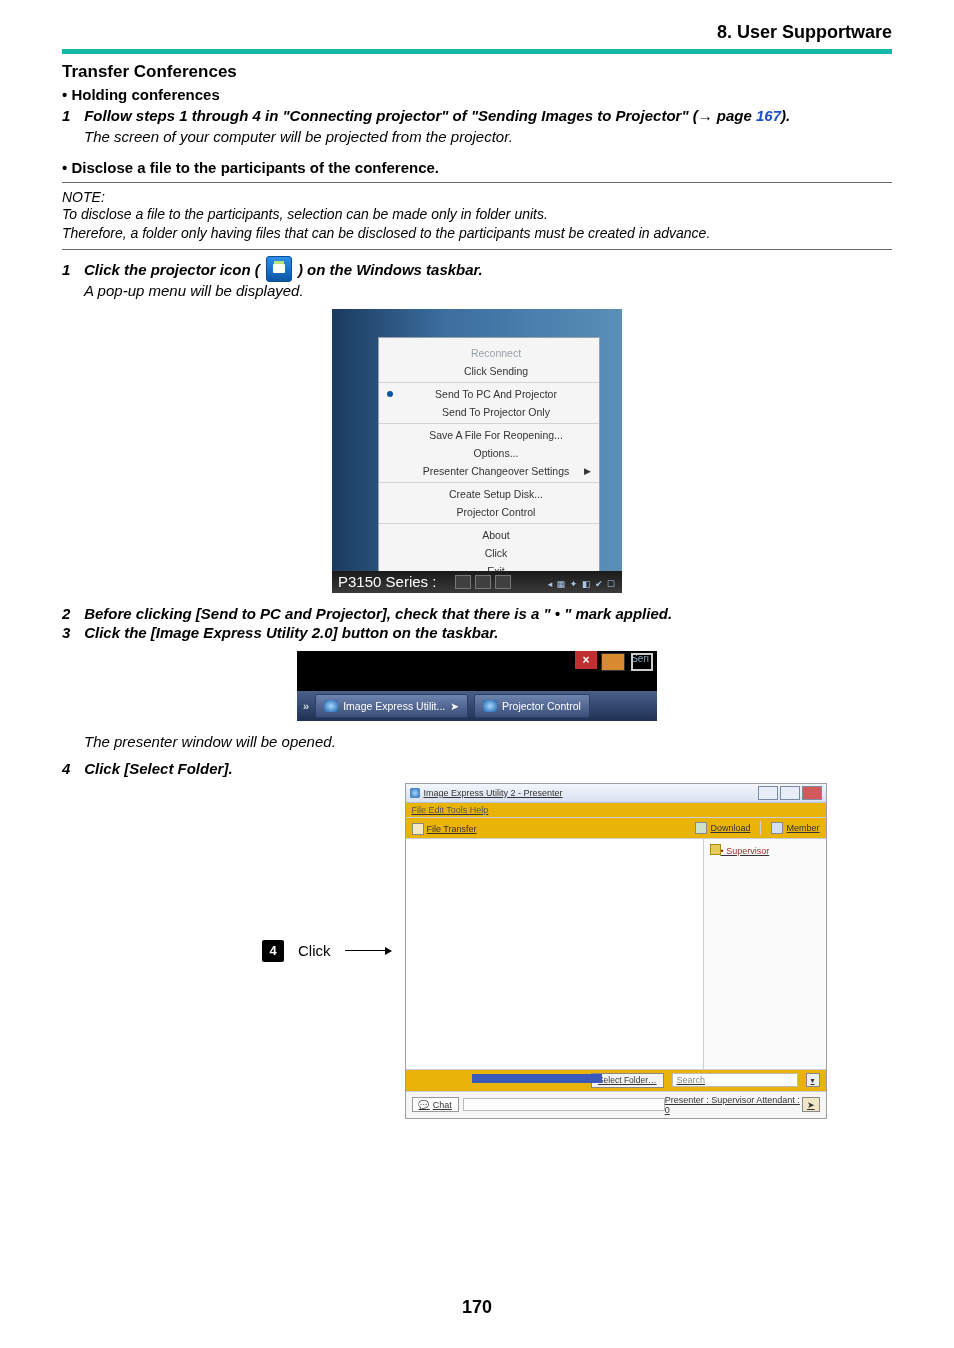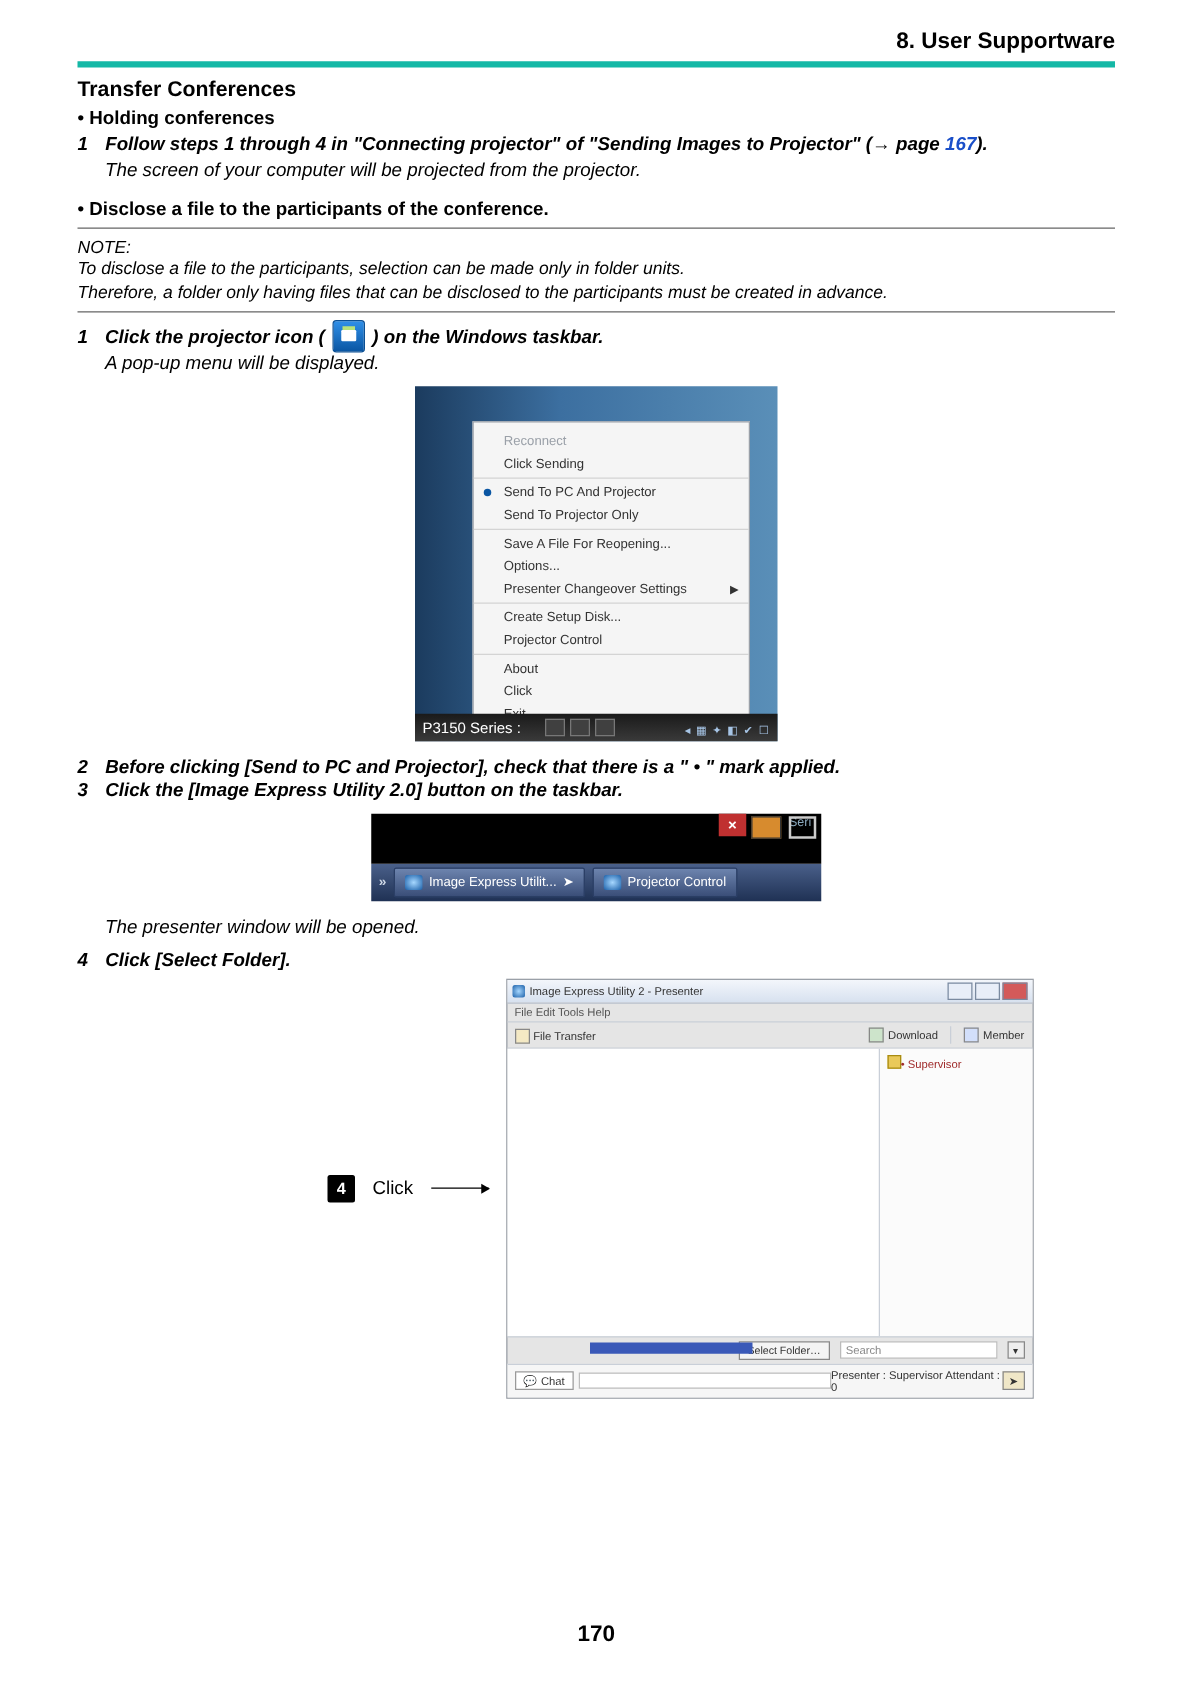--- a/index.html
+++ b/index.html
@@ -106,20 +106,21 @@
     margin-left: 40px;
     padding: 4px 0;
   }
   .menu-group { border-top: 1px solid #d4d4d4; padding: 2px 0; }
   .menu-group:first-child { border-top: none; }
   .menu-item {
     padding: 3px 10px 3px 24px;
     color: #333;
     position: relative;
     white-space: nowrap;
+    text-align: center;
   }
   .menu-item.dim { color: #9aa0a8; }
   .menu-item .dot {
     position: absolute; left: 8px; top: 6px;
     width: 6px; height: 6px; border-radius: 50%; background: #0a56a3;
   }
   .menu-item .arrow {
     position: absolute; right: 8px; top: 4px; font-size: 9px; color:#333;
   }
   .menu-taskbar-crop {
@@ -128,21 +129,21 @@
     width: 100%;
     height: 22px;
     background: linear-gradient(#1a1a1a, #3a3a3a);
     display: flex;
     align-items: center;
     padding-left: 6px;
     gap: 4px;
     box-sizing: border-box;
   }
   .menu-taskbar-crop .lbl {
-    color: #fff; font-size: 12px; margin-right: 15px;
+    color: #fff; font-size: 15px; margin-right: 15px;
   }
   .tb-ic { width:14px; height:12px; background:#404040; border:1px solid #777; }
   .tb-right {
     position:absolute; right:6px; bottom:4px; color:#a7c5e6; font-size:9px; letter-spacing:1px;
   }
 
   
   .tb-shot {
     width: 360px;
     margin: 10px auto 12px auto;
@@ -198,23 +199,24 @@
   .arrow-line:after {
     content: "";
     position: absolute; right: -1px; top: -3px;
     border-left: 7px solid #000;
     border-top: 4px solid transparent;
     border-bottom: 4px solid transparent;
   }
   .pw-shot {
     width: 420px;
     border: 1px solid #9aa0a8;
-    background: #e5e5e5;
+    background: #eab308;
     font-size: 9px;
     color: #333;
+    text-decoration: underline;
   }
   .pw-title {
     height: 18px;
     background: linear-gradient(#f3f6fb, #d7e1ef);
     border-bottom: 1px solid #b8c0cc;
     display:flex; align-items:center; justify-content:space-between;
     padding: 0 4px;
   }
   .pw-title .winbtns { display:flex; gap:2px;}
   .pw-title .wb { width:18px;height:12px;border:1px solid #7a8aa0;background:#e8eef8;}

